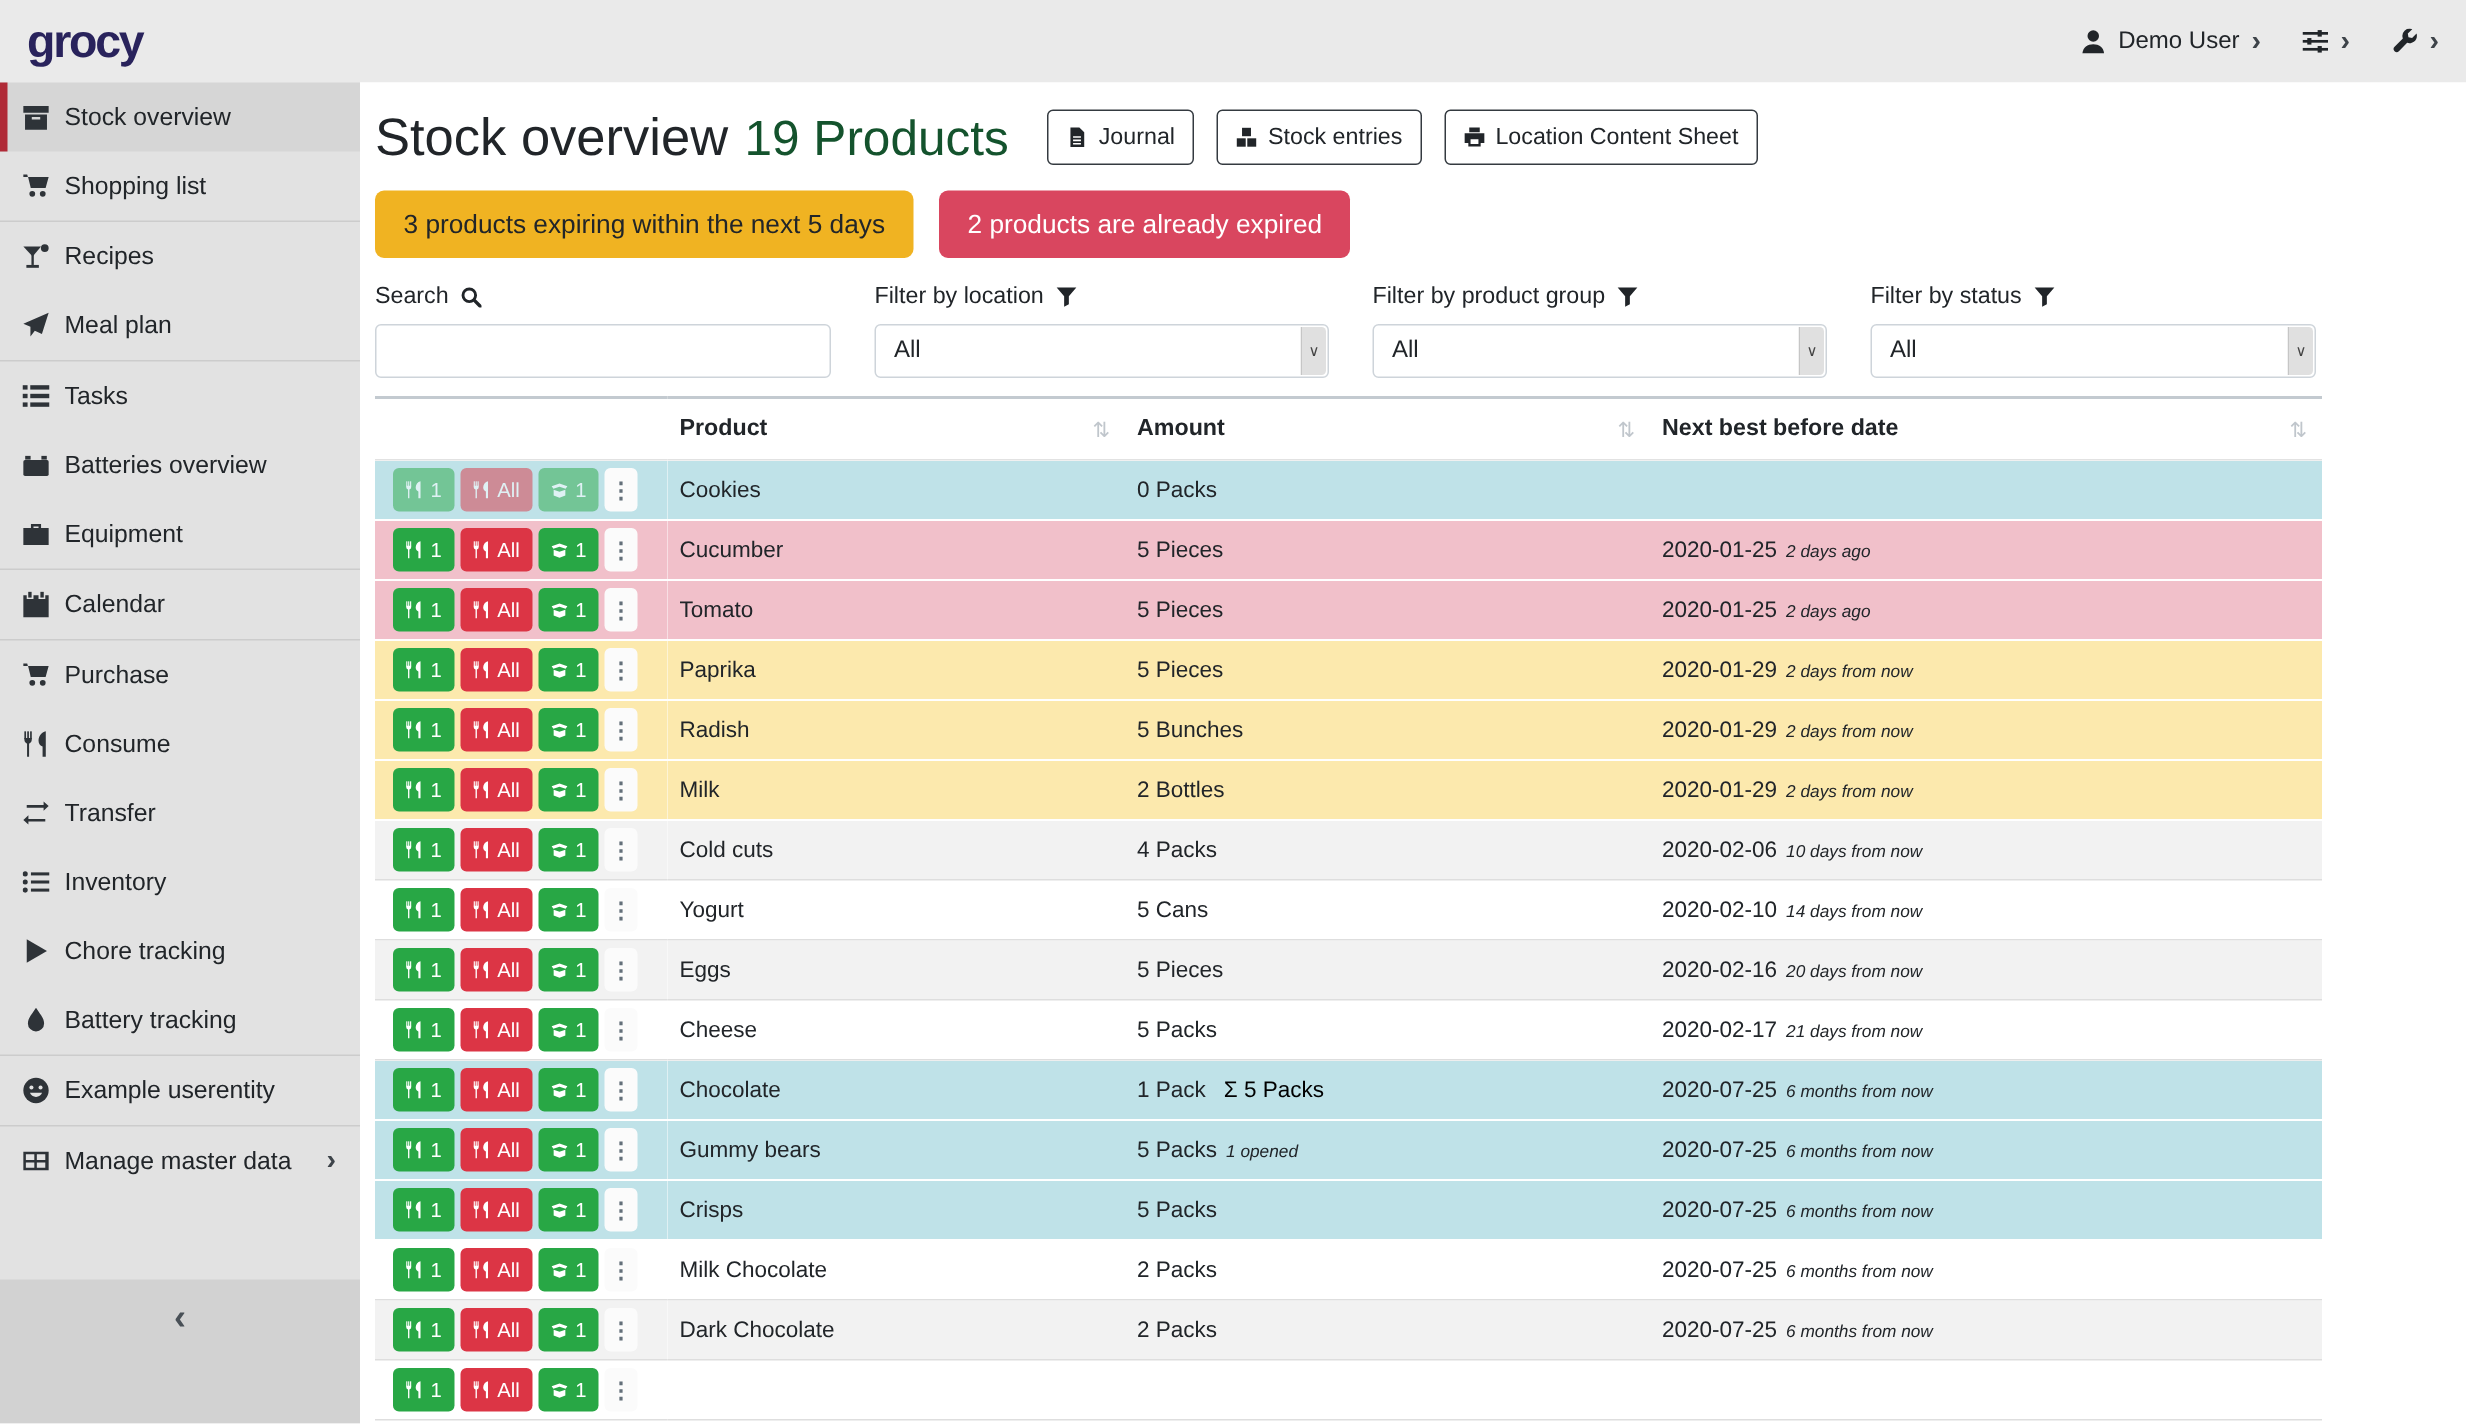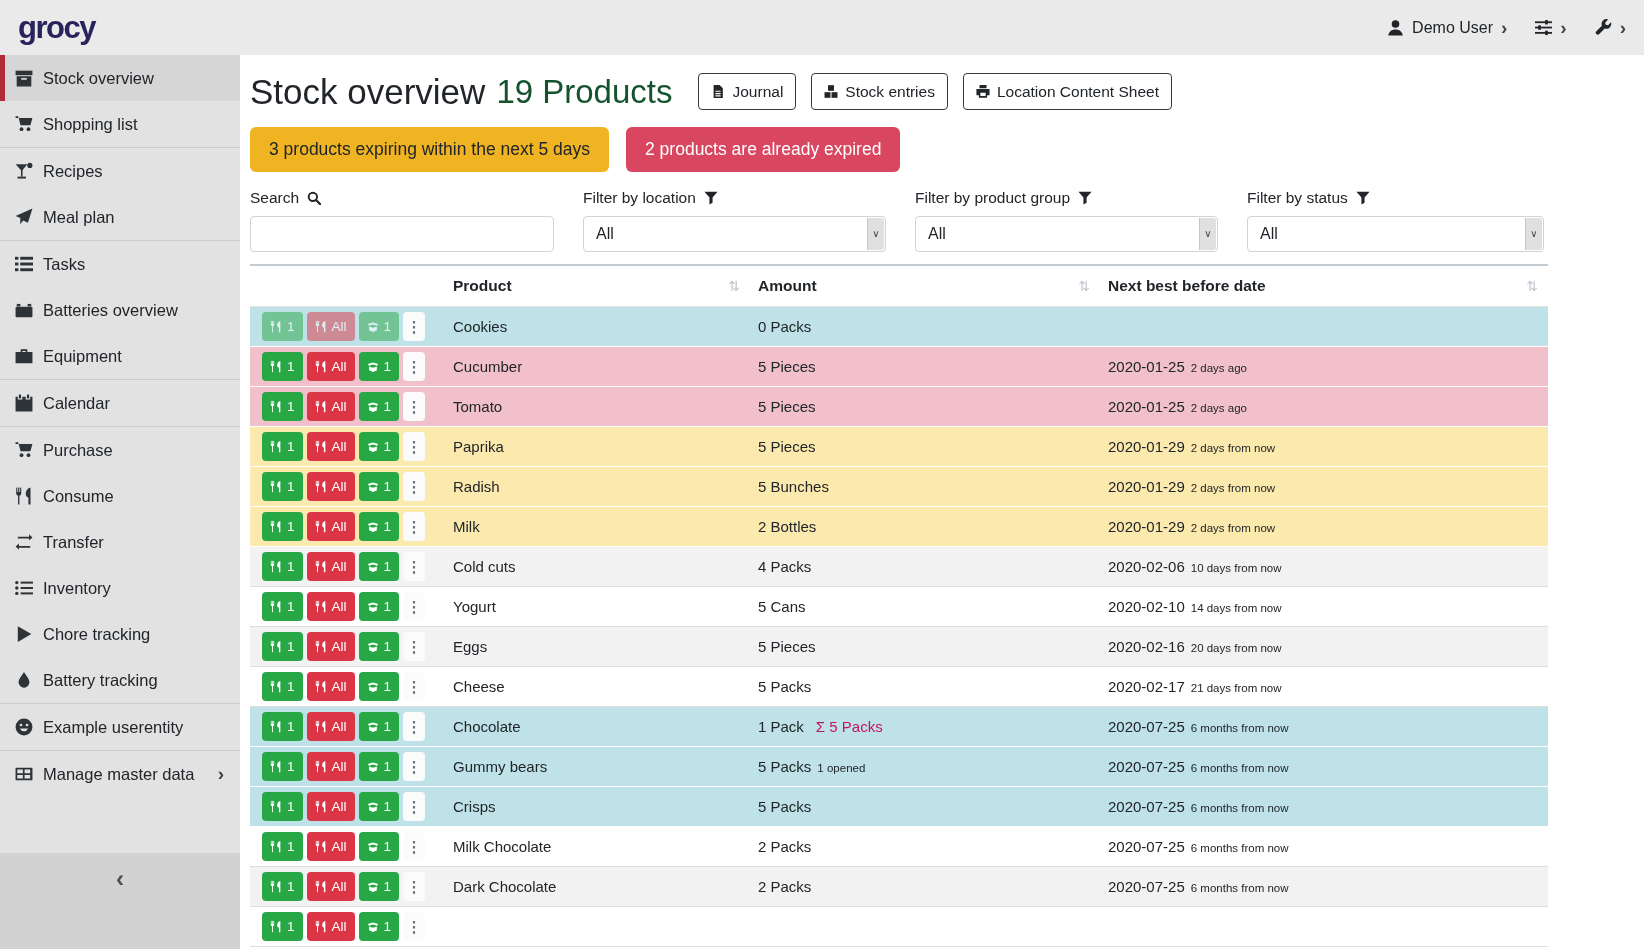--- a/index.html
+++ b/index.html
@@ -73,22 +73,22 @@
   tbody td:first-child { padding-left:12px; }
   tr.colored { border-bottom:1.5px solid #fff; }
   tr.plainrow { border-bottom:1px solid #dedede; }
   .actwrap { display:flex; gap:4px; align-items:center; }
   .actwrap.muted .act { opacity:.5; }
   .act { display:inline-flex; align-items:center; gap:5px; height:29px; border:none; border-radius:4px;
          color:#fff; font-size:13.5px; padding:0 8px; font-family:inherit; cursor:pointer; }
   .act .ic { width:12px; height:13px; }
   .dotsbtn { width:22px; height:29px; background:#fbfbfb; border:none; border-radius:4px; color:#64707a;
              font-size:15px; font-weight:bold; display:inline-flex; align-items:center; justify-content:center; cursor:pointer; }
-  .sum { color:#be185d; margin-left:12px;text-align:right; }
-  .small-note { font-size:11.5px; margin-left:6px; }
+  .sum { color:#000000; margin-left:12px;text-align:right; }
+  .small-note { font-size:11.5px; font-style:italic; margin-left:6px; }
 </style>
 </head>
 <body>
 
 <div class="topbar">
   <div class="logo" style="color: rgb(41, 35, 92);">grocy</div>
   <div class="top-right">
     <div class="top-menu">
       <span class="ic">
           <svg viewBox="0 0 16 16">

